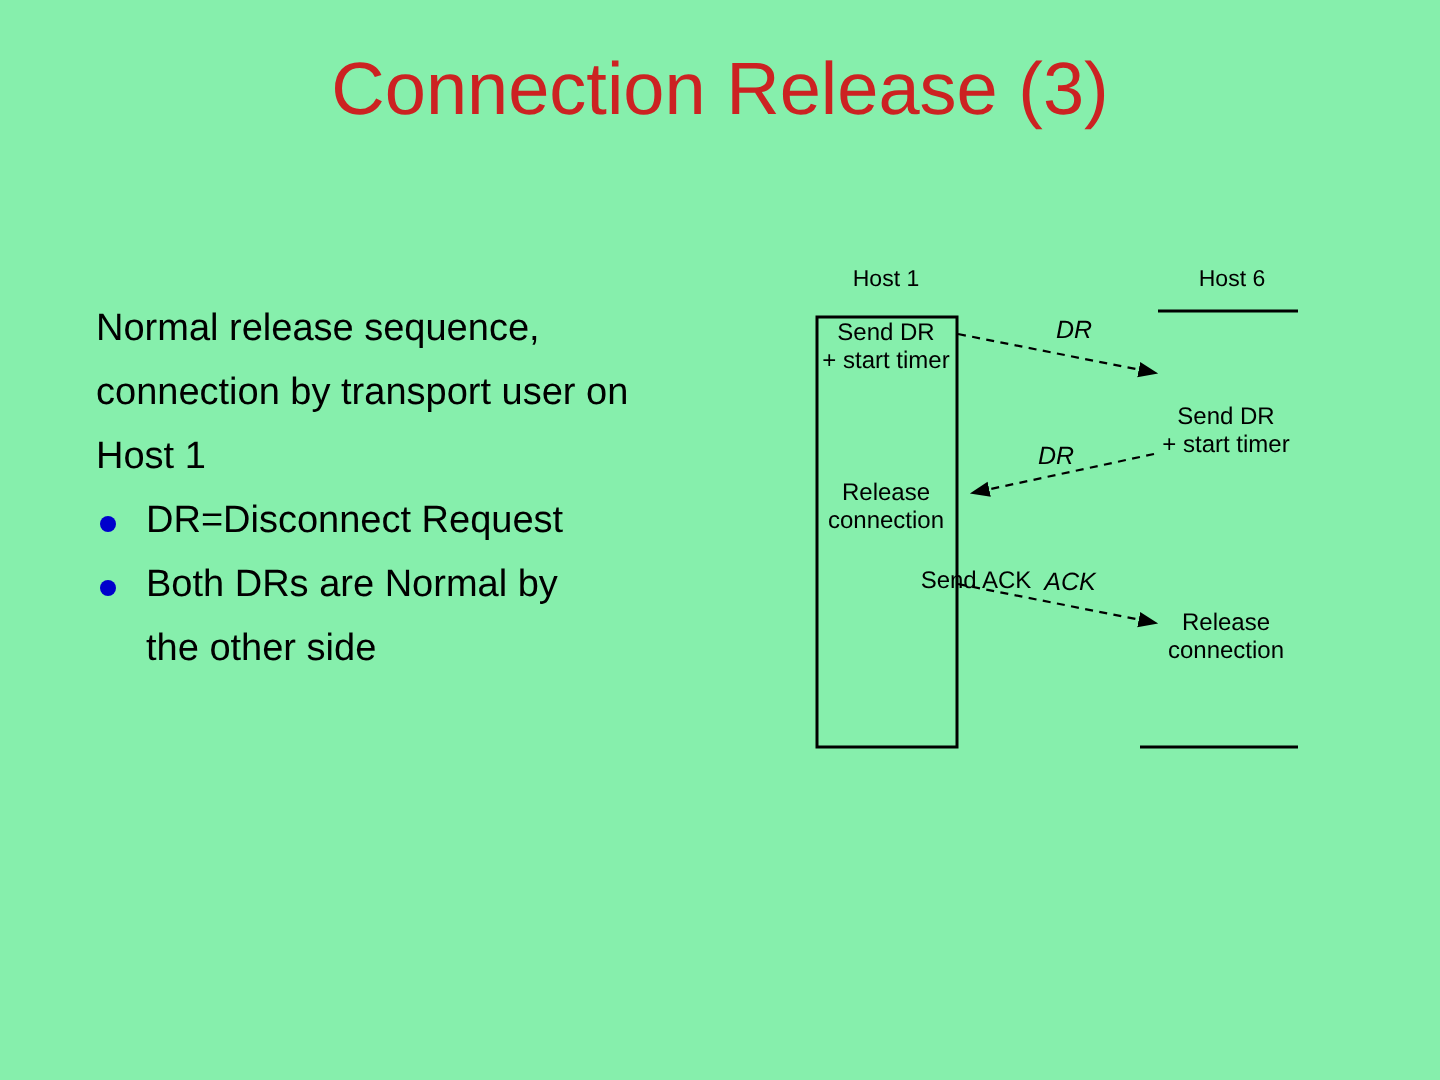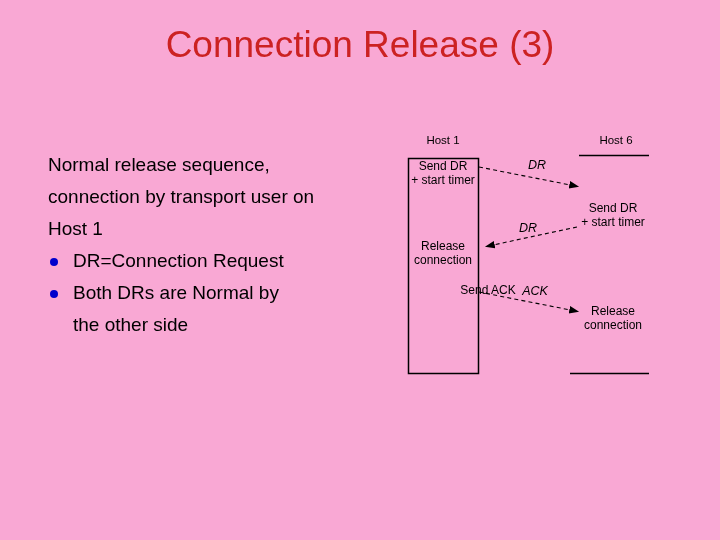--- a/index.html
+++ b/index.html
@@ -1,20 +1,20 @@
 <!DOCTYPE html>
 <html><head>
 <meta charset="utf-8">
 <style>
   html,body { margin:0; padding:0; }
   .slide {
     position: relative;
     width: 720px;
     height: 540px;
-    background: #f9a8d4;
+    background: #86efac;
     font-family: "Liberation Sans", sans-serif;
     overflow: hidden;
   }
   .title {
     position: absolute;
     left: 0; top: 24px;
     width: 720px;
     margin: 0;
     text-align: center;
     font-size: 37px;
@@ -68,21 +68,21 @@
 <div class="slide">
 
   <h1 class="title">Connection Release (3)</h1>
 
   <div class="body-block">
     <div class="body-line">Normal release sequence,</div>
     <div class="body-line">connection by transport user on</div>
     <div class="body-line">Host 1</div>
     <div class="body-line bullet-line">
       <span class="bullet-dot"></span>
-      <span>DR=Connection Request</span>
+      <span>DR=Disconnect Request</span>
     </div>
     <div class="body-line bullet-line">
       <span class="bullet-dot"></span>
       <span>Both DRs are Normal by</span>
     </div>
     <div class="body-line cont-line">the other side</div>
   </div>
 
   <div>
     <svg class="diagram-svg" width="720" height="540" viewBox="0 0 720 540">

